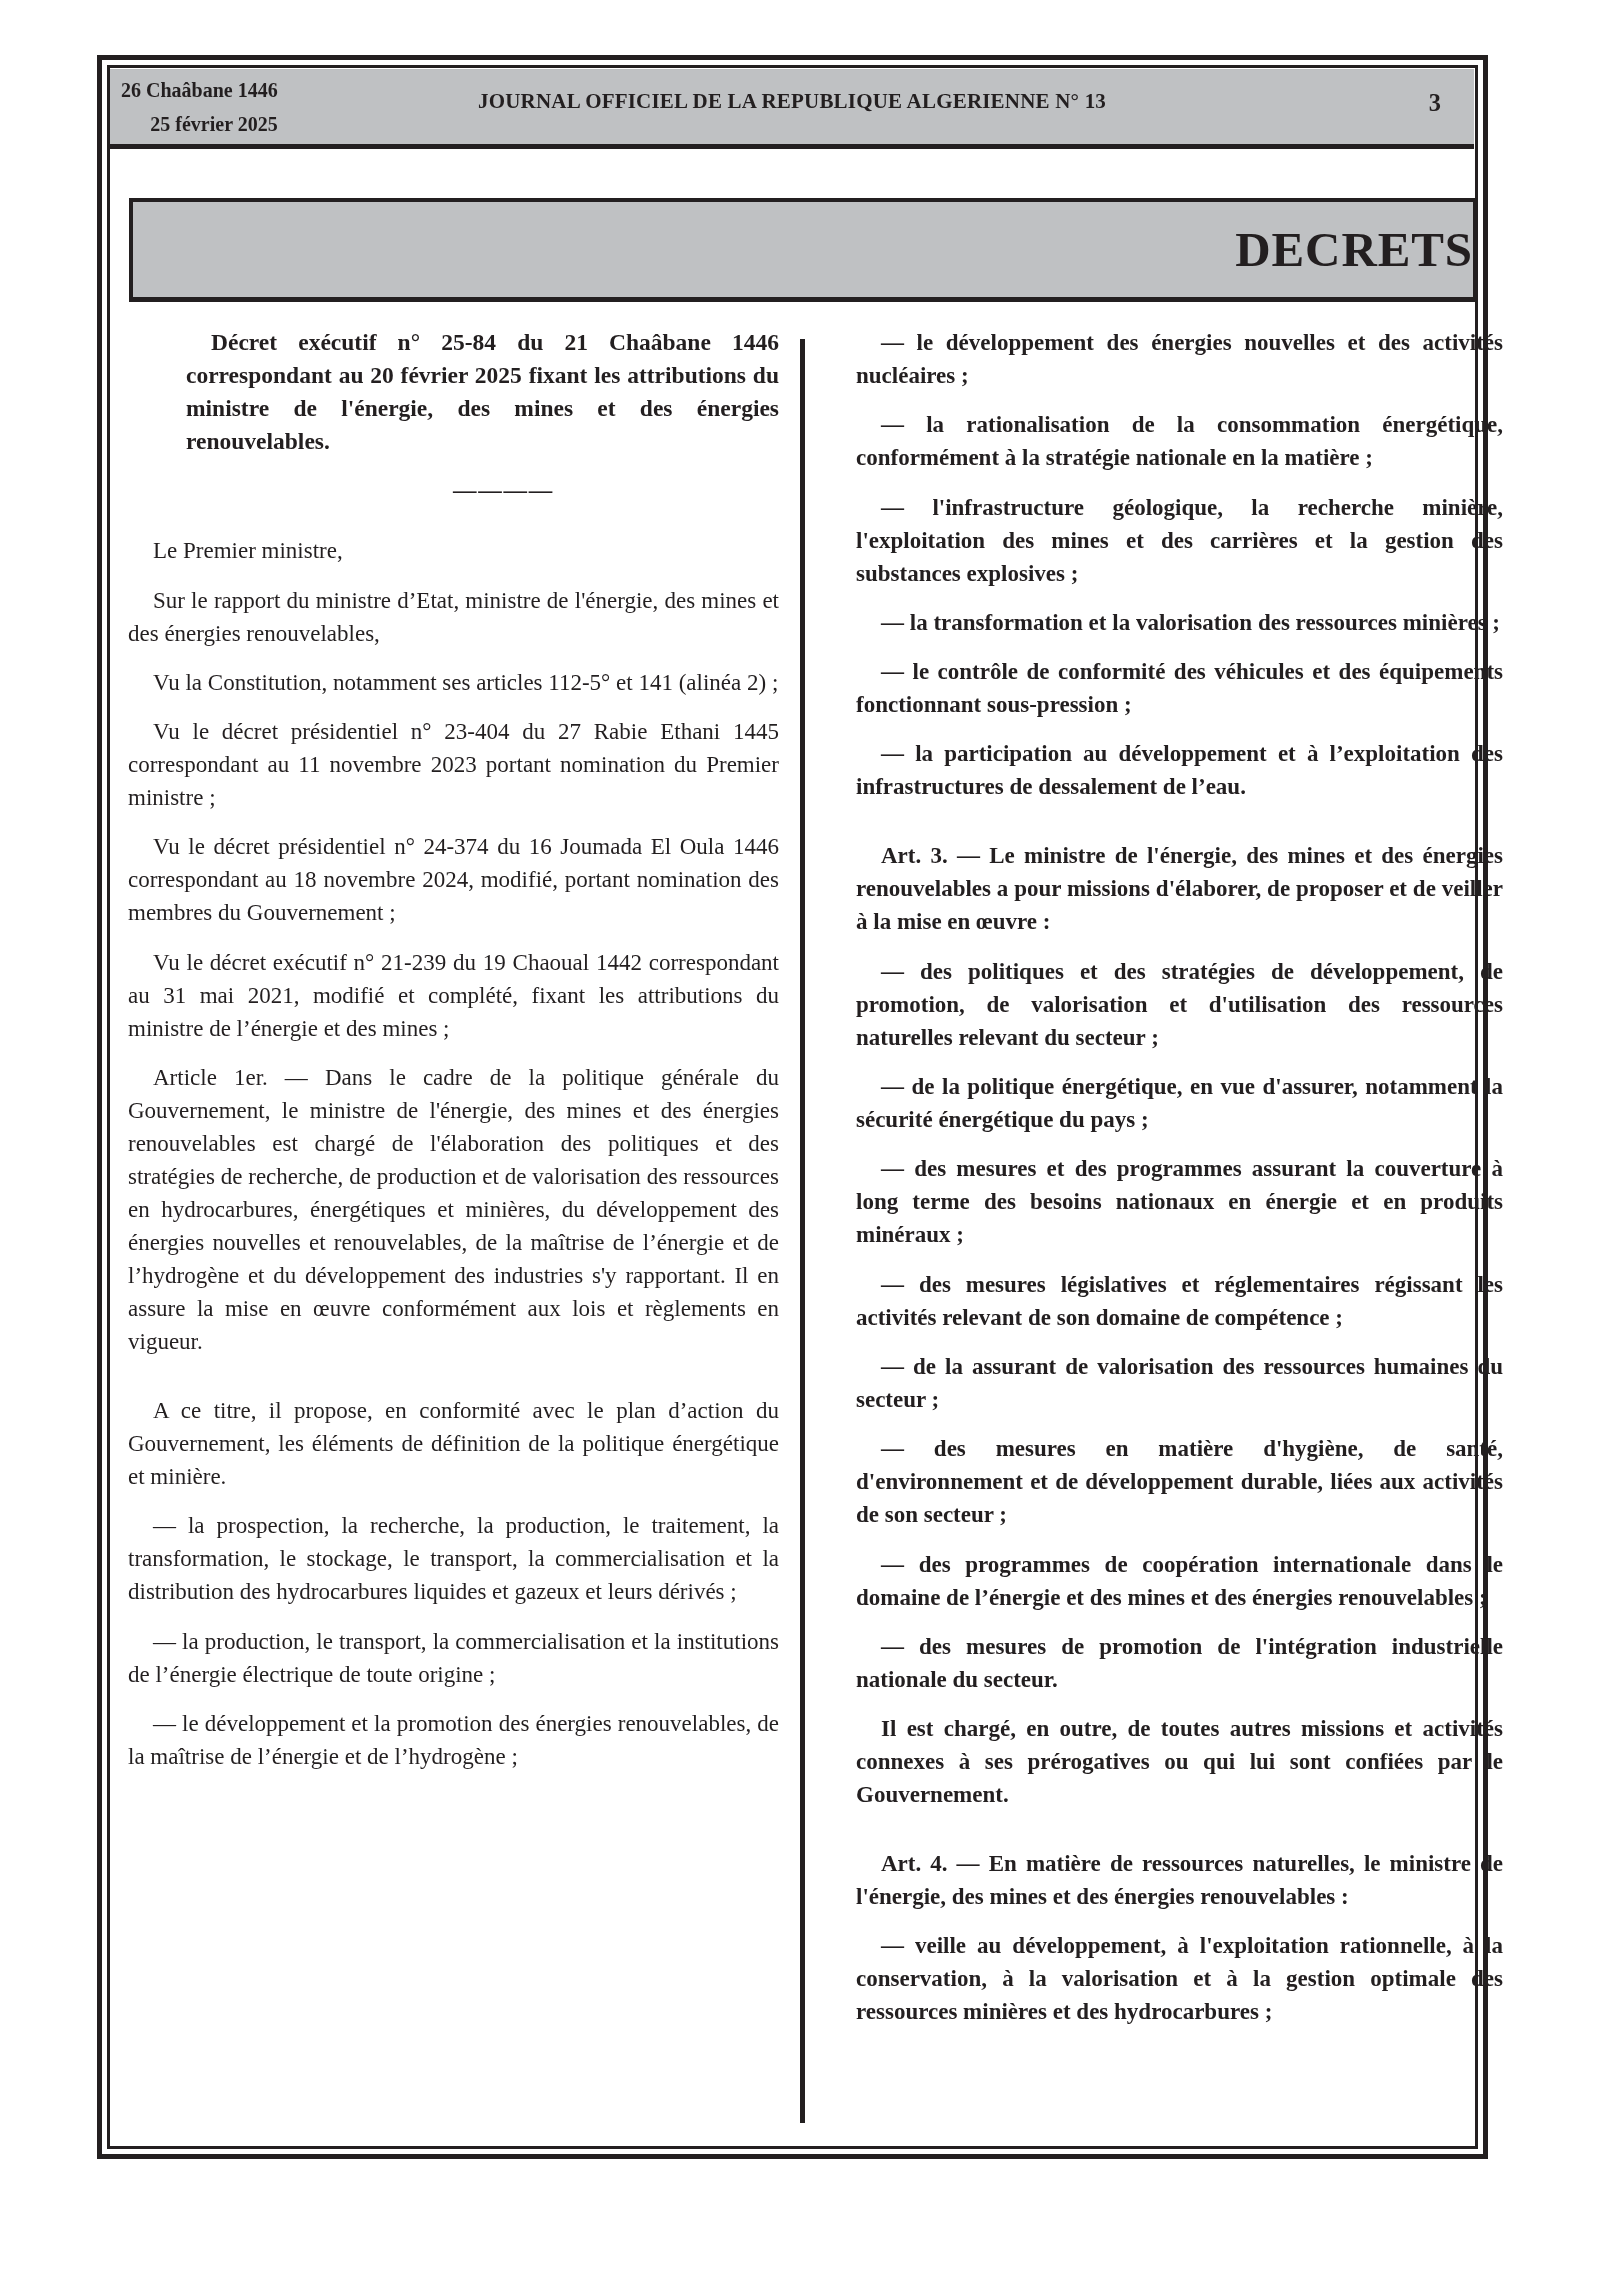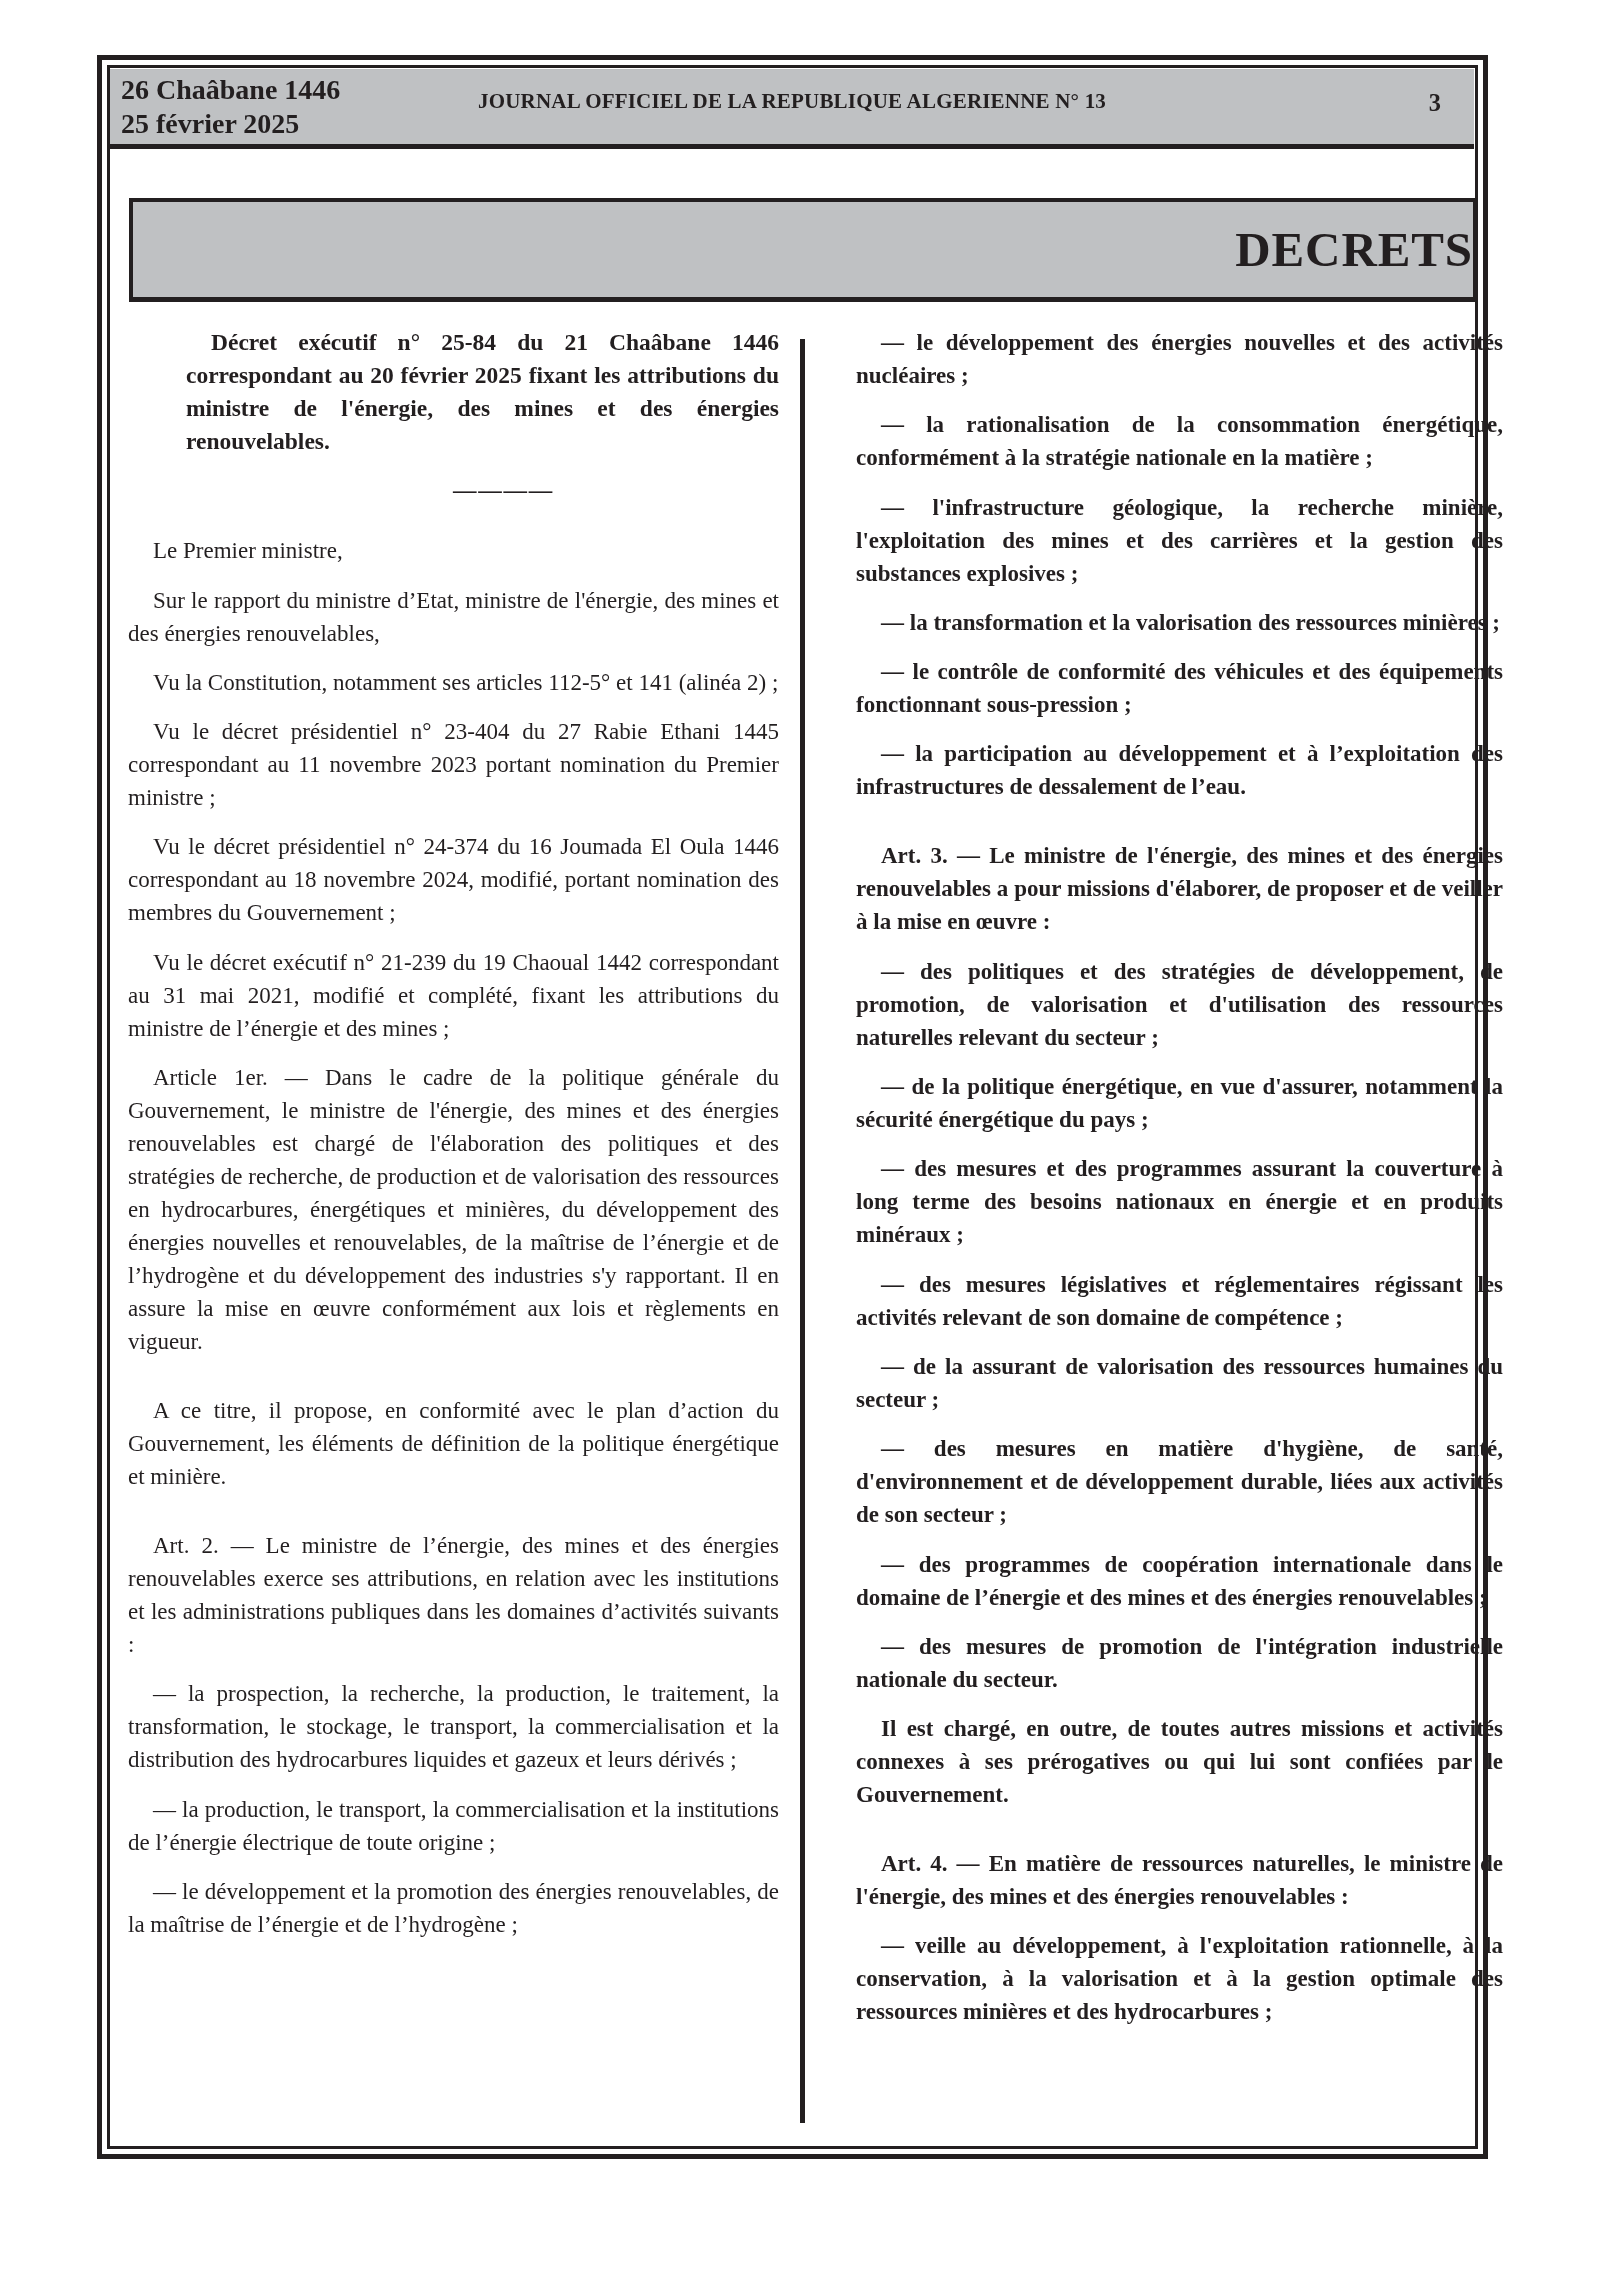--- a/index.html
+++ b/index.html
@@ -6,21 +6,21 @@
   body { width: 1615px; height: 2285px; position: relative; overflow: hidden;
          font-family: "Liberation Serif", "DejaVu Serif", serif; color: #231f20; }
 
   .frame-outer { position: absolute; left: 97px; top: 55px; width: 1391px; height: 2104px;
                  border: 5.4px solid #231f20; box-sizing: border-box; }
   .frame-inner { position: absolute; left: 107px; top: 65px; width: 1371px; height: 2084px;
                  border: 3.6px solid #231f20; box-sizing: border-box; }
 
   .header { position: absolute; left: 110px; top: 69px; width: 1364px; height: 80px;
             background: #bfc1c3; border-bottom: 5.4px solid #231f20; box-sizing: border-box; }
-  .header .dates { position: absolute; left: 11px; top: 3.6px; font-weight: bold; font-size: 28px; line-height: 34px; }
+  .header .dates { position: absolute; left: 11px; top: 3.6px; font-weight: bold; font-size: 20px; line-height: 34px; text-align: right; }
   .header .title { position: absolute; left: 0; right: 0; top: 20px; text-align: center;
                    font-weight: bold; font-size: 21px; letter-spacing: 0.2px; }
   .header .pagenum { position: absolute; right: 33px; top: 20px; font-weight: bold; font-size: 24.4px; }
 
   .section-box { position: absolute; left: 129px; top: 198px; width: 1348px; height: 104px;
                  background: #bfc1c3; border: 4.5px solid #231f20; border-bottom-width: 5.4px; box-sizing: border-box;
                  display: flex; align-items: center; justify-content: flex-end; }
   .section-box span { font-weight: bold; font-size: 49px; letter-spacing: 0.9px; }
 
   .col { position: absolute; top: 326px; width: 651px; font-size: 23px; line-height: 33px; text-align: justify; }
@@ -61,21 +61,20 @@
   <p class="decree-title">Décret exécutif n° 25-84 du 21 Chaâbane 1446 correspondant au 20 février 2025  fixant les attributions du ministre de l'énergie, des mines et des énergies renouvelables.</p>
   <div class="title-dashes">————</div>
   <p>Le Premier ministre,</p>
   <p>Sur le rapport du ministre d’Etat, ministre de l'énergie, des mines et des énergies renouvelables,</p>
   <p>Vu la Constitution, notamment ses articles 112-5° et 141 (alinéa 2) ;</p>
   <p>Vu le décret présidentiel n° 23-404 du 27 Rabie Ethani 1445 correspondant au 11 novembre 2023 portant nomination du Premier ministre ;</p>
   <p>Vu le décret présidentiel n° 24-374 du 16 Joumada El Oula 1446 correspondant au 18 novembre 2024, modifié, portant nomination des membres du Gouvernement ;</p>
   <p>Vu le décret exécutif n° 21-239 du 19 Chaoual 1442 correspondant au 31 mai 2021, modifié et complété, fixant les attributions du ministre de l’énergie et des mines ;</p>
   <p>Article 1er. — Dans le cadre de la politique générale du Gouvernement, le ministre de l'énergie, des mines et des énergies renouvelables est chargé de l'élaboration des politiques et des stratégies de recherche, de production et de valorisation des ressources en hydrocarbures, énergétiques et minières, du développement des énergies nouvelles et renouvelables, de la maîtrise de l’énergie et de l’hydrogène et du développement des industries s'y rapportant. Il en assure la mise en œuvre conformément aux lois et règlements en vigueur.</p>
   <p class="gap">A ce titre, il propose, en conformité avec le plan d’action du Gouvernement, les éléments de définition de la politique énergétique et minière.</p>
-  <p class="gap">Art. 2. — Le ministre de l’énergie, des mines et des énergies renouvelables exerce ses attributions, en relation avec les institutions et les administrations publiques dans les domaines d’activités suivants :</p>
   <p>— la prospection, la recherche, la production, le traitement, la transformation, le stockage, le transport, la commercialisation et la distribution des hydrocarbures liquides et gazeux et leurs dérivés ;</p>
   <p>— la production, le transport, la commercialisation et la institutions de l’énergie électrique de toute origine ;</p>
   <p>— le développement et la promotion des énergies renouvelables, de la maîtrise de l’énergie et de l’hydrogène ;</p>
 </div>
 
 <div class="col col-right">
   <p>— le développement des énergies nouvelles et des activités nucléaires ;</p>
   <p>— la rationalisation de la consommation énergétique, conformément à la stratégie nationale en la matière ;</p>
   <p>— l'infrastructure géologique, la recherche minière, l'exploitation des mines et des carrières et la gestion des substances explosives ;</p>
   <p>— la transformation et la valorisation des ressources minières ;</p>

